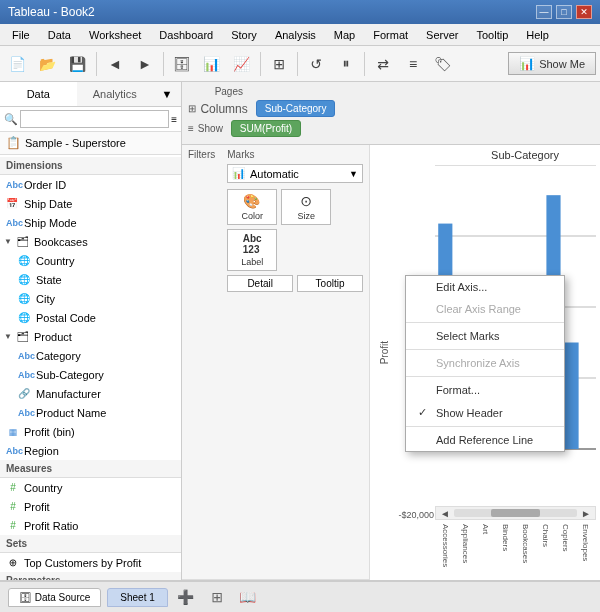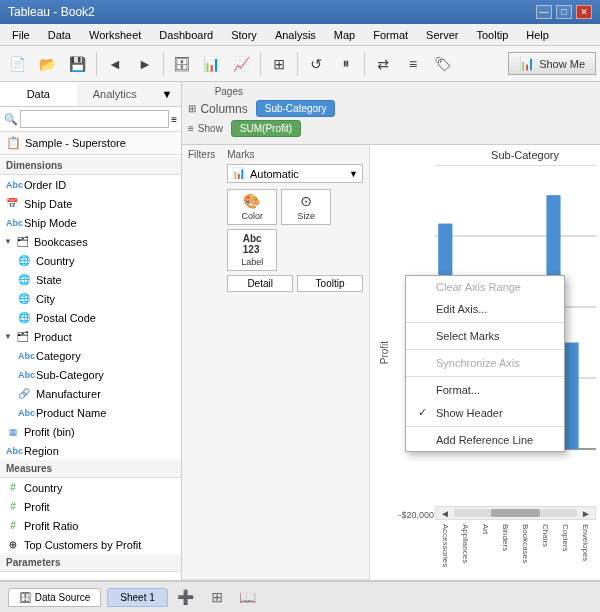--- a/index.html
+++ b/index.html
@@ -529,20 +529,21 @@
       </div>
       <div class="field-item">
         <span class="field-icon hash">#</span>
         <span>Profit</span>
       </div>
       <div class="field-item">
         <span class="field-icon hash">#</span>
         <span>Profit Ratio</span>
       </div>
 
+      <div class="section-header">Sets</div>
       <div class="field-item">
         <span class="field-icon">⊕</span>
         <span>Top Customers by Profit</span>
       </div>
 
       <div class="section-header">Parameters</div>
 
     </div>
   </div>
 
@@ -660,27 +661,27 @@
               <div style="flex:1; display:flex; align-items:flex-start; justify-content:center; padding-top:2px;">
                 <span style="writing-mode:vertical-rl; font-size:8px; color:#555; white-space:nowrap;">Copiers</span>
               </div>
               <div style="flex:1; display:flex; align-items:flex-start; justify-content:center; padding-top:2px;">
                 <span style="writing-mode:vertical-rl; font-size:8px; color:#555; white-space:nowrap;">Envelopes</span>
               </div>
             </div>
           </div>
 
           <div id="context-menu">
+            <div class="ctx-item">
+              <span class="ctx-check"></span>
+              <span>Edit Axis...</span>
+            </div>
             <div class="ctx-item disabled">
               <span class="ctx-check"></span>
               <span>Clear Axis Range</span>
-            </div>
-            <div class="ctx-item">
-              <span class="ctx-check"></span>
-              <span>Edit Axis...</span>
             </div>
             <div class="ctx-sep"></div>
             <div class="ctx-item">
               <span class="ctx-check"></span>
               <span>Select Marks</span>
             </div>
             <div class="ctx-sep"></div>
             <div class="ctx-item disabled">
               <span class="ctx-check"></span>
               <span>Synchronize Axis</span>

